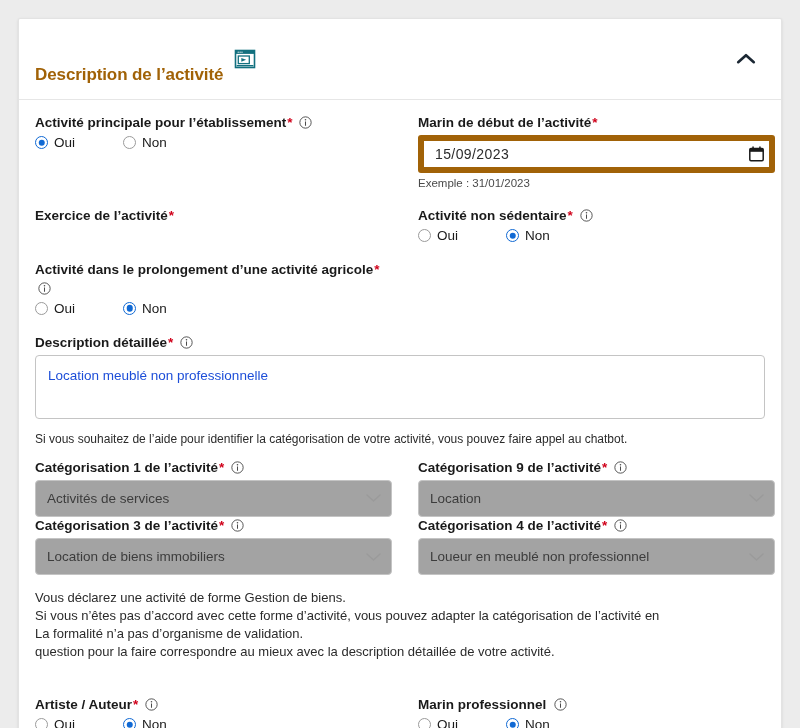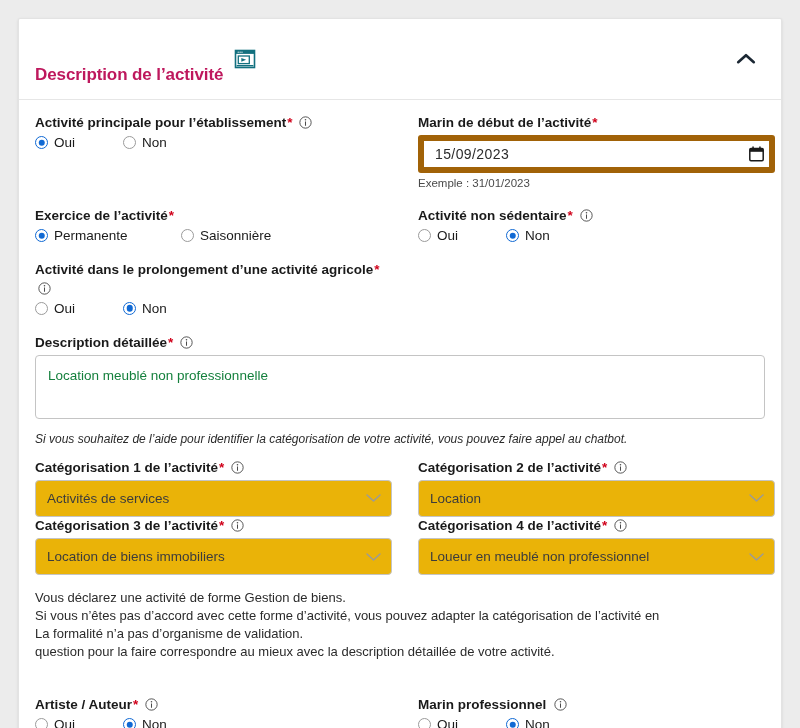--- a/index.html
+++ b/index.html
@@ -40,21 +40,21 @@
     padding: 14px 22px 14px 16px;
     border-bottom: 1px solid #e6e6e6;
     cursor: pointer;
   }
   .header-left {
     display: flex;
     align-items: center;
     gap: 11px;
   }
   .card-title {
-    color: #be185d;
+    color: #a16207;
     font-size: 17px;
     font-weight: bold;
     letter-spacing: -0.1px;
     margin-top: 32px;
   }
   .video-icon {
     display: inline-block;
     line-height: 0;
   }
   .chevron-btn {
@@ -184,47 +184,46 @@
 
   .textarea {
     width: 100%;
     box-sizing: border-box;
     height: 64px;
     border: 1px solid #c4c4c4;
     border-radius: 4px;
     background: #fff;
     font-family: "Liberation Sans", sans-serif;
     font-size: 13.5px;
-    color: #15803d;
+    color: #1d4ed8;
     padding: 11px 12px;
     resize: none;
     outline: none;
     line-height: 1.3;
   }
 
   .note-italic {
     font-size: 12px;
-    font-style: italic;
     color: #2b2b2b;
     margin: 9px 0 11px 0;
     line-height: 1.3;
   }
 
   
   .select-wrap {
     position: relative;
     width: 100%;
   }
   .select-box {
     width: 100%;
     box-sizing: border-box;
     height: 37px;
     border: 1px solid #c4c4c4;
     border-radius: 4px;
-    background: #eab308;
+    background: #a3a3a3;
     font-size: 13.5px;
     color: #3c3c3c;
     padding: 0 34px 0 11px;
     display: flex;
     align-items: center;
     cursor: pointer;
     white-space: nowrap;
     overflow: hidden;
     text-overflow: ellipsis;
   }
@@ -321,30 +320,20 @@
           </div>
           <span class="hint">Exemple : 31/01/2023</span>
         </div>
       </div>
 
       <div class="row2 mt18">
         <div class="col">
           <span class="flabel">
             <span>Exercice de l’activité</span><span class="req">*</span>
           </span>
-          <div class="radio-group">
-            <label class="radio-opt radio-slot-wide-a">
-              <span class="radio-dot checked"></span>
-              <span>Permanente</span>
-            </label>
-            <label class="radio-opt">
-              <span class="radio-dot"></span>
-              <span>Saisonnière</span>
-            </label>
-          </div>
         </div>
 
         <div class="col">
           <span class="flabel">
             <span>Activité non sédentaire</span><span class="req">*</span>
             <span class="info-icon">
               <svg width="13" height="13" viewBox="0 0 14 14">
                 <circle cx="7" cy="7" r="6.1" fill="none" stroke="#4a4a4a" stroke-width="1"></circle>
                 <circle cx="7" cy="4.1" r="0.85" fill="#4a4a4a"></circle>
                 <rect x="6.45" y="5.9" width="1.1" height="4.6" fill="#4a4a4a"></rect>
@@ -423,21 +412,21 @@
             <span class="select-caret">
               <svg width="15" height="9" viewBox="0 0 15 9">
                 <path d="M1 1.4 L7.5 7.4 L14 1.4" fill="none" stroke="#9a9a9a" stroke-width="1.4" stroke-linecap="round" stroke-linejoin="round"></path>
               </svg>
             </span>
           </div>
         </div>
 
         <div class="col">
           <span class="flabel">
-            <span>Catégorisation 2 de l’activité</span><span class="req">*</span>
+            <span>Catégorisation 9 de l’activité</span><span class="req">*</span>
             <span class="info-icon">
               <svg width="13" height="13" viewBox="0 0 14 14">
                 <circle cx="7" cy="7" r="6.1" fill="none" stroke="#4a4a4a" stroke-width="1"></circle>
                 <circle cx="7" cy="4.1" r="0.85" fill="#4a4a4a"></circle>
                 <rect x="6.45" y="5.9" width="1.1" height="4.6" fill="#4a4a4a"></rect>
               </svg>
             </span>
           </span>
           <div class="select-wrap">
             <div class="select-box">Location</div>

